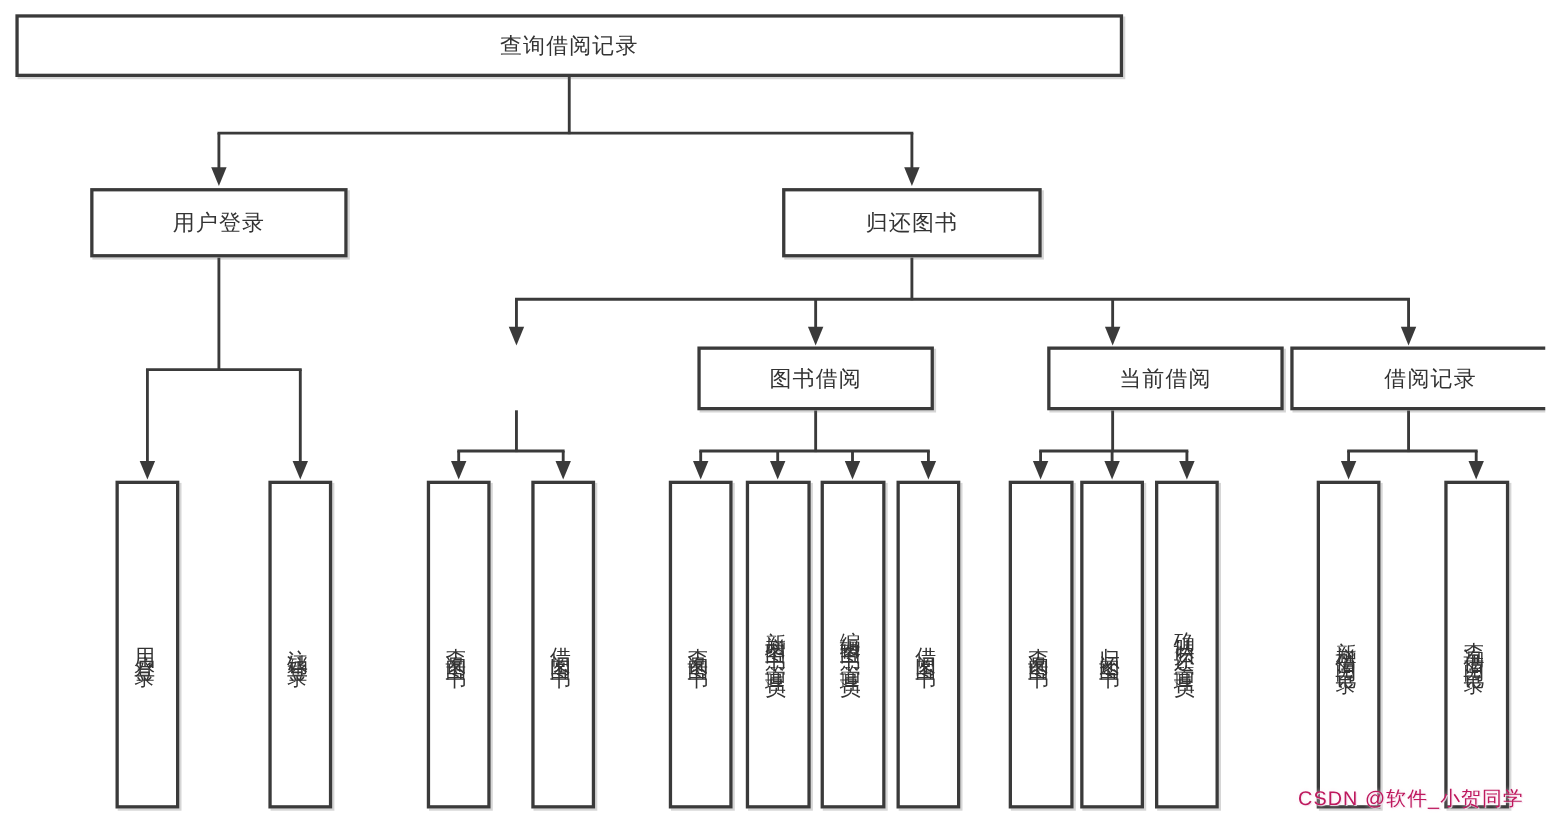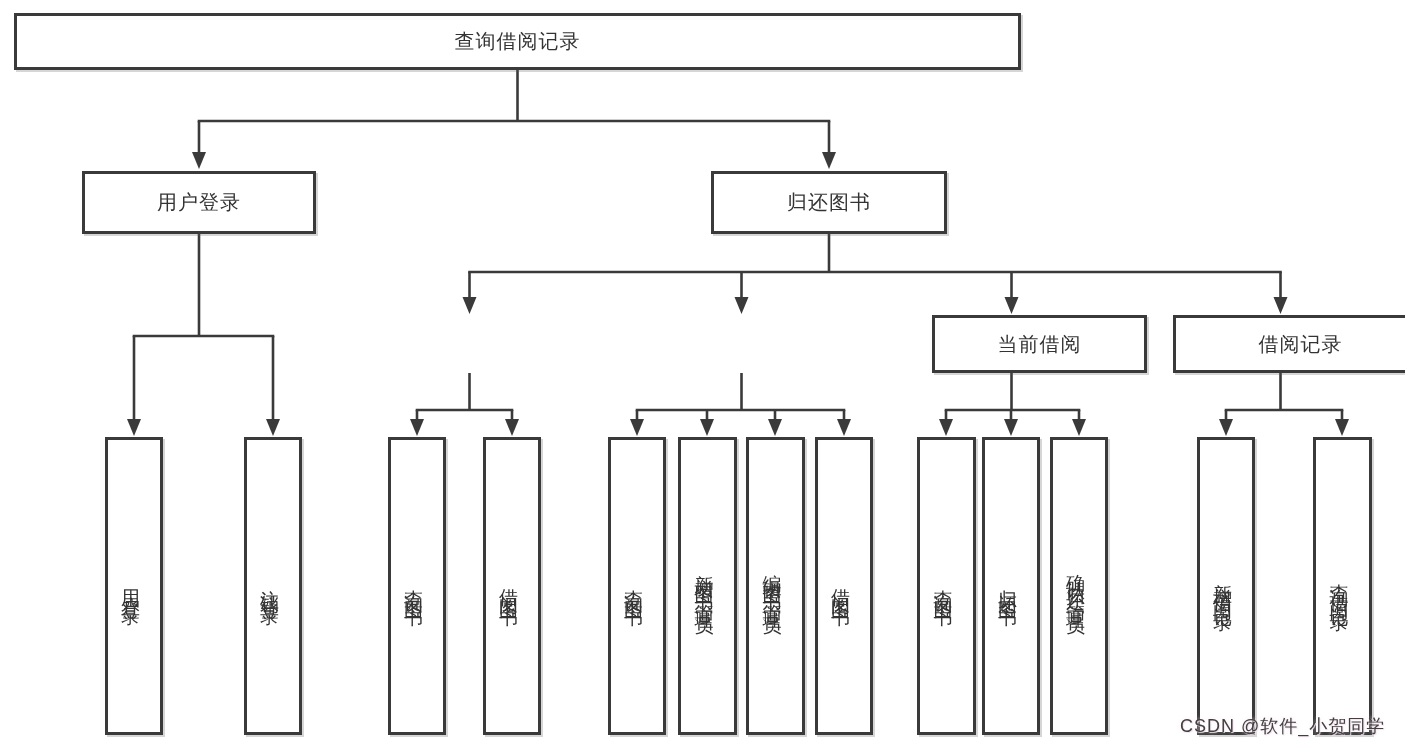--- a/index.html
+++ b/index.html
@@ -45,21 +45,21 @@
     font-size: 19px;
     letter-spacing: 6px;
     line-height: 1;
     padding-block-start: 6px;
   }
   .watermark {
     position: absolute;
     left: 1180px;
     top: 714px;
     font-size: 18px;
-    color: #404040;
+    color: #be185d;
     letter-spacing: 1px;
     white-space: nowrap;
     text-shadow: 0 0 4px rgba(252, 235, 246, 0.95), 1px 1px 0 rgba(244, 223, 238, 0.8);
   }
 </style>
 </head>
 <body>
 
 <div id="stage">
 
@@ -131,21 +131,22 @@
       <polygon points="1219,419 1233,419 1226,436"></polygon>
       <polygon points="1335,419 1349,419 1342,436"></polygon>
     </g>
   </svg>
 
   <div class="node h" style="left:14px; top:13px; width:1007px; height:57px;">查询借阅记录</div>
 
   <div class="node h" style="left:82px; top:171px; width:234px; height:63px;">用户登录</div>
   <div class="node h" style="left:711px; top:171px; width:236px; height:63px;">归还图书</div>
 
-  <div class="node h" style="left:932px; top:315px; width:215px; height:58px;">当前借阅</div>
+  <div class="node h" style="left:634px; top:315px; width:215px; height:58px;">图书借阅</div>
+  <div class="node h" style="left:952px; top:315px; width:215px; height:58px;">当前借阅</div>
   <div class="node h" style="left:1173px; top:315px; width:255px; height:58px;">借阅记录</div>
 
   <div class="node vert" style="left:105px; top:437px; width:58px; height:298px;">用户登录</div>
   <div class="node vert" style="left:244px; top:437px; width:58px; height:298px;">注销登录</div>
 
   <div class="node vert" style="left:388px; top:437px; width:58px; height:298px;">查询图书</div>
   <div class="node vert" style="left:483px; top:437px; width:58px; height:298px;">借阅图书</div>
 
   <div class="node vert" style="left:608px; top:437px; width:58px; height:298px;">查询图书</div>
   <div class="node vert" style="left:678px; top:437px; width:59px; height:298px;">新增图书（管理员）</div>

